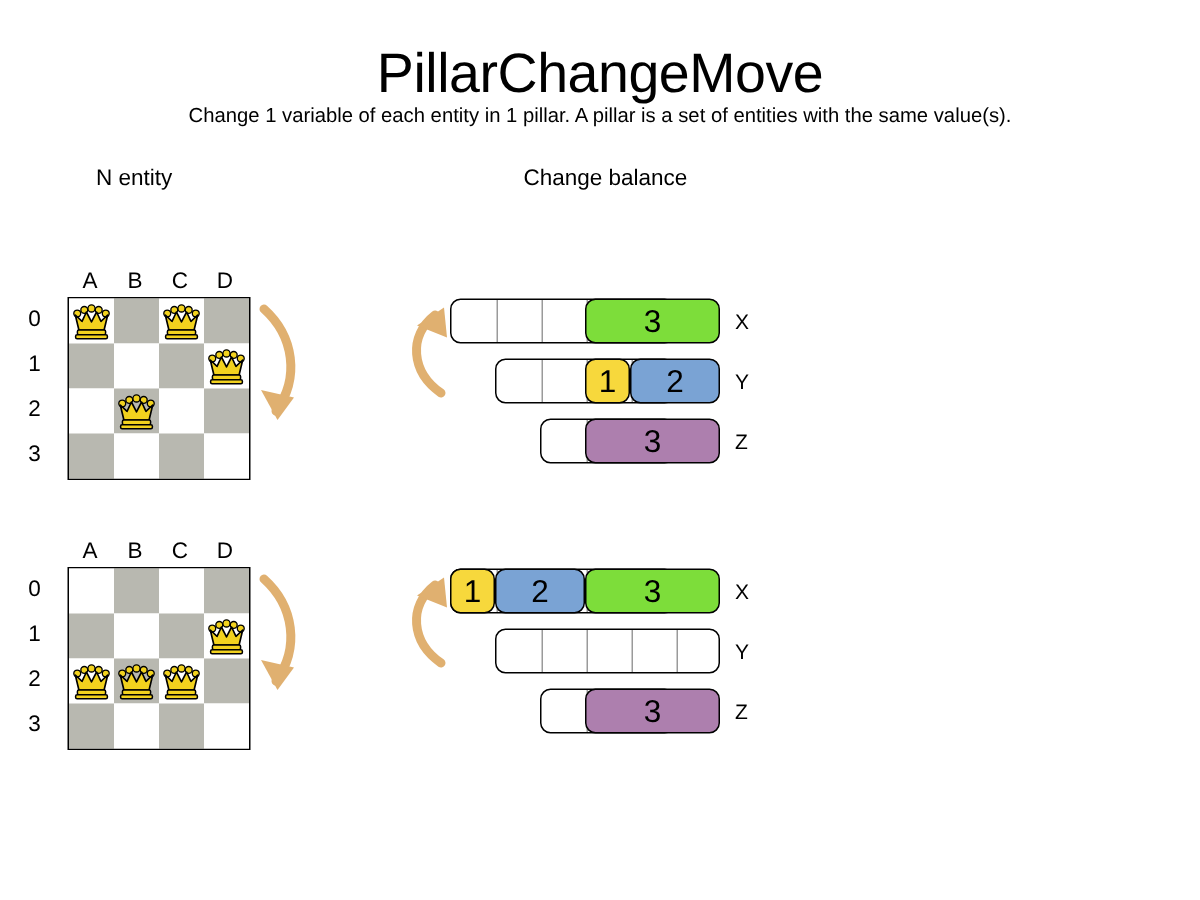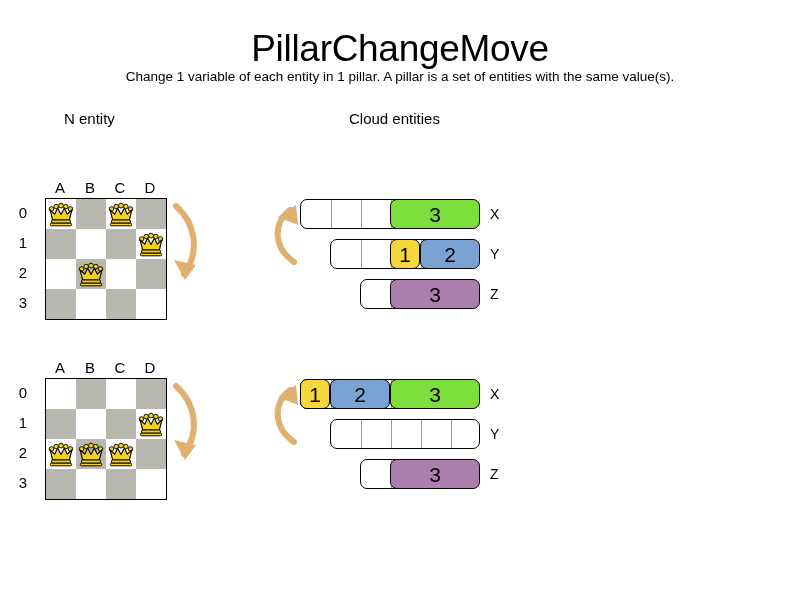--- a/index.html
+++ b/index.html
@@ -129,21 +129,21 @@
 
   .arrow-svg { position: absolute; overflow: visible; }
 </style>
 </head>
 <body>
 
 <div id="page-title">PillarChangeMove</div>
 <div id="page-subtitle">Change 1 variable of each entity in 1 pillar. A pillar is a set of entities with the same value(s).</div>
 
 <div class="section-header" style="left:64px; top:110px;">N entity</div>
-<div class="section-header" style="left:349px; top:110px;">Cloud entities</div>
+<div class="section-header" style="left:349px; top:110px;">Change balance</div>
 
 <div id="scene">
     <div class="board-wrap" style="left: 30px; top: 180px;">
       <div class="col-label" style="left: 15px;">A</div>
       <div class="col-label" style="left: 45px;">B</div>
       <div class="col-label" style="left: 75px;">C</div>
       <div class="col-label" style="left: 105px;">D</div>
       <div class="row-label" style="top: 25px;">0</div>
       <div class="row-label" style="top: 55px;">1</div>
       <div class="row-label" style="top: 85px;">2</div>

